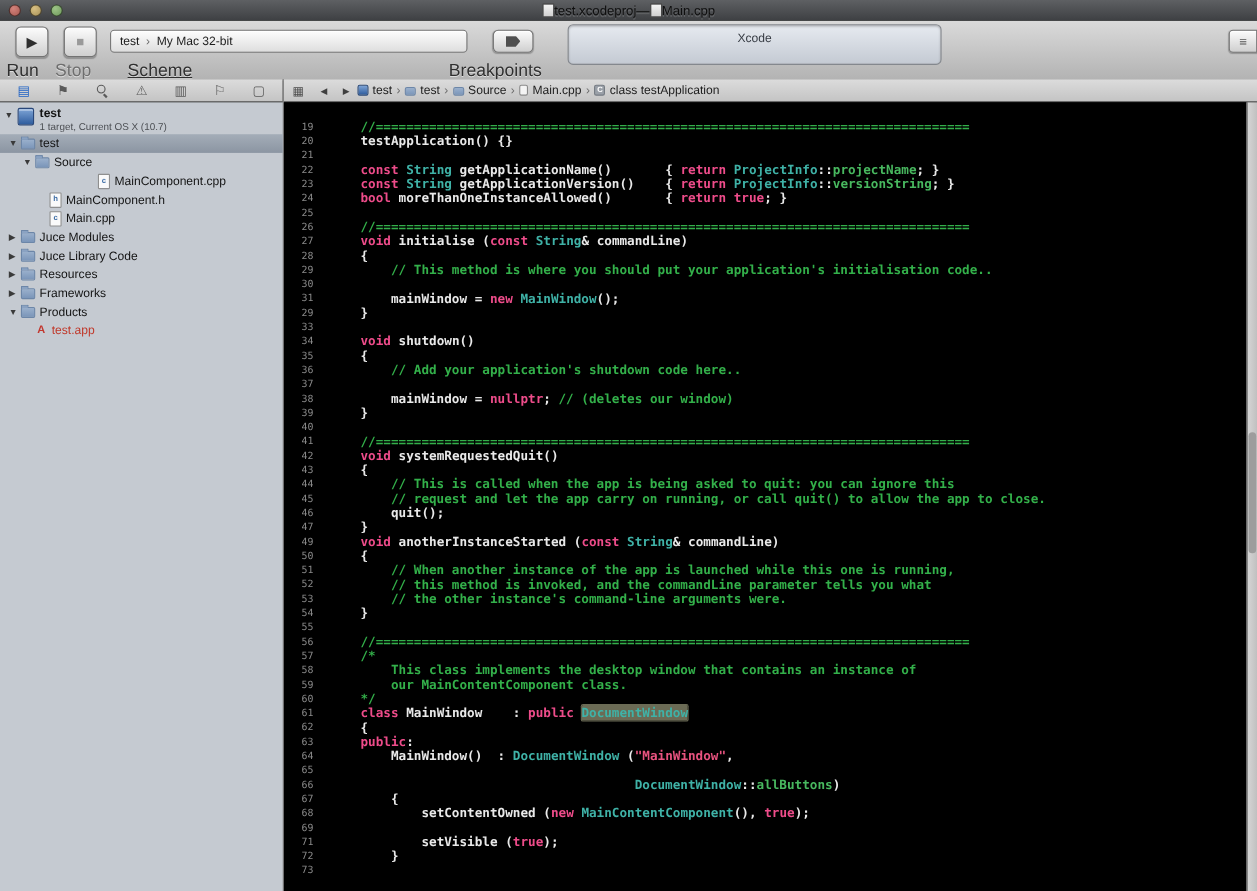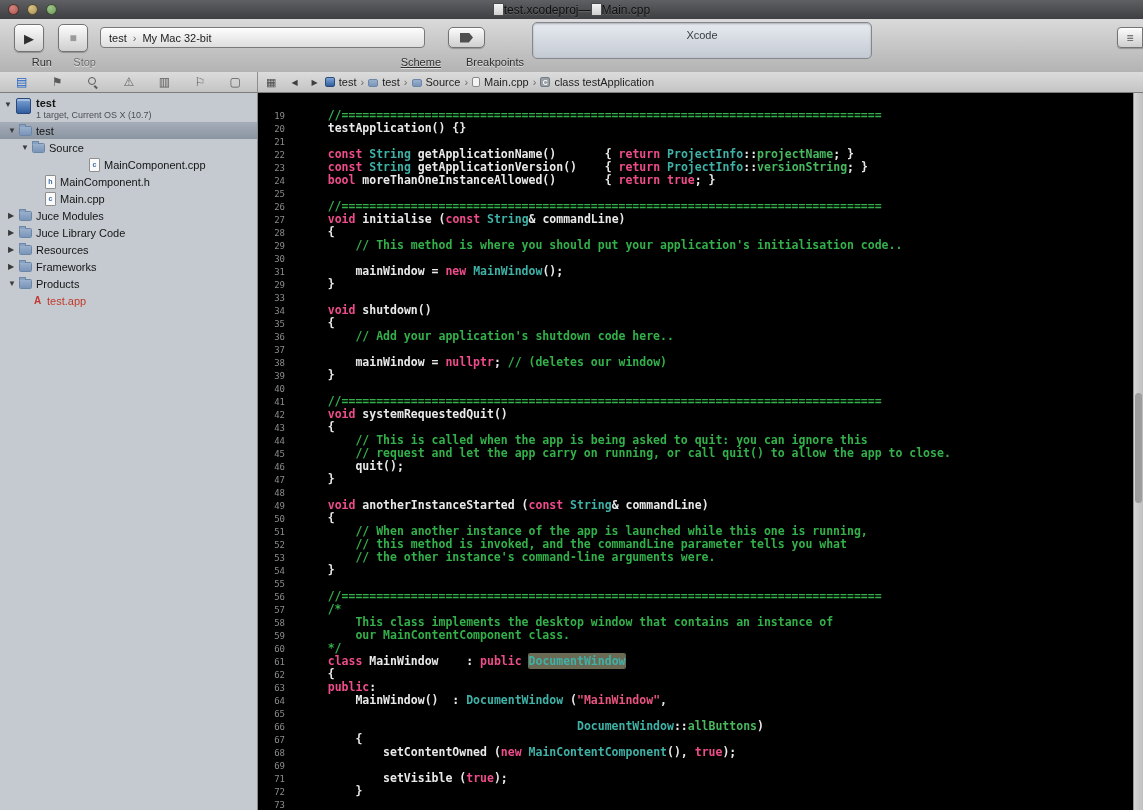--- a/index.html
+++ b/index.html
@@ -20,30 +20,30 @@
            border:1px solid #4a4a4a;border-radius:1px;}
 
   
   .toolbar{position:absolute;left:0;top:19px;right:0;height:53px;
            background:linear-gradient(#dadada,#b3b3b3);border-bottom:1px solid #7d7d7d;}
   .tbtn{position:absolute;box-sizing:border-box;border:1px solid #737373;border-radius:5px;
         background:linear-gradient(#fcfcfc,#cfcfcf);box-shadow:inset 0 1px 0 rgba(255,255,255,.9),0 1px 1px rgba(0,0,0,.25);
         display:flex;align-items:center;justify-content:center;color:#2e2e2e;}
   #run-btn{left:14px;top:5px;width:30px;height:28px;font-size:13px;}
   #stop-btn{left:58px;top:5px;width:30px;height:28px;font-size:12px;}
-  .tlabel{position:absolute;top:37px;font-size:11px;color:#2f2f2f;text-align:right;
+  .tlabel{position:absolute;top:37px;font-size:16px;color:#2f2f2f;text-align:left;
           text-shadow:0 1px 0 rgba(255,255,255,.55);}
   .scheme{position:absolute;left:100px;top:8px;width:325px;height:21px;box-sizing:border-box;
           border:1px solid #797979;border-radius:4px;background:linear-gradient(#fdfdfd,#dedede);
           box-shadow:inset 0 1px 0 #fff;display:flex;align-items:center;padding:0 8px;font-size:11px;color:#1c1c1c;gap:6px;}
   .scheme .chev{color:#6a6a6a;font-size:11px;}
   #breakpoints-btn{left:448px;top:8px;width:37px;height:21px;}
   .bp-glyph{width:13px;height:10px;background:#4f4f4f;
             clip-path:polygon(0 0,68% 0,100% 50%,68% 100%,0 100%);}
-  .activity{position:absolute;left:532px;top:3px;width:340px;height:37px;box-sizing:border-box;
+  .activity{position:absolute;left:516px;top:3px;width:340px;height:37px;box-sizing:border-box;
             border:1px solid #84888e;border-radius:5px;
             background:linear-gradient(#e6eaf0,#c4cad3);box-shadow:inset 0 1px 2px rgba(0,0,0,.25);
             display:flex;justify-content:center;padding-top:6px;font-size:11px;color:#373c44;}
   #editor-seg-btn{left:1117px;top:8px;width:26px;height:21px;border-radius:4px 0 0 4px;font-size:12px;color:#555;}
 
   
   .navstrip{position:absolute;left:0;top:72px;width:258px;height:21px;box-sizing:border-box;
             background:linear-gradient(#dcdcdc,#c4c4c4);border-bottom:1px solid #7c7c7c;border-right:1px solid #8e8e8e;
             display:flex;align-items:center;justify-content:space-between;padding:0 16px;}
   .nav-icon{font-size:12px;color:#5a5a5a;line-height:1;cursor:default;}
@@ -298,21 +298,20 @@
         <div class="line"><span class="ln">38</span><span class="ct"><span class="tok-p">        mainWindow = </span><span class="tok-k">nullptr</span><span class="tok-p">; </span><span class="tok-c">// (deletes our window)</span></span></div>
         <div class="line"><span class="ln">39</span><span class="ct"><span class="tok-p">    }</span></span></div>
         <div class="line"><span class="ln">40</span><span class="ct"></span></div>
         <div class="line"><span class="ln">41</span><span class="ct"><span class="tok-c">    //==============================================================================</span></span></div>
         <div class="line"><span class="ln">42</span><span class="ct"><span class="tok-p">    </span><span class="tok-k">void</span><span class="tok-p"> </span><span class="tok-f">systemRequestedQuit()</span></span></div>
         <div class="line"><span class="ln">43</span><span class="ct"><span class="tok-p">    {</span></span></div>
         <div class="line"><span class="ln">44</span><span class="ct"><span class="tok-c">        // This is called when the app is being asked to quit: you can ignore this</span></span></div>
         <div class="line"><span class="ln">45</span><span class="ct"><span class="tok-c">        // request and let the app carry on running, or call quit() to allow the app to close.</span></span></div>
         <div class="line"><span class="ln">46</span><span class="ct"><span class="tok-p">        </span><span class="tok-f">quit</span><span class="tok-p">();</span></span></div>
         <div class="line"><span class="ln">47</span><span class="ct"><span class="tok-p">    }</span></span></div>
-        <div class="line"><span class="ln">48</span><span class="ct"></span></div>
         <div class="line"><span class="ln">49</span><span class="ct"><span class="tok-p">    </span><span class="tok-k">void</span><span class="tok-p"> </span><span class="tok-f">anotherInstanceStarted</span><span class="tok-p"> (</span><span class="tok-k">const</span><span class="tok-p"> </span><span class="tok-t">String</span><span class="tok-p">&amp; commandLine)</span></span></div>
         <div class="line"><span class="ln">50</span><span class="ct"><span class="tok-p">    {</span></span></div>
         <div class="line"><span class="ln">51</span><span class="ct"><span class="tok-c">        // When another instance of the app is launched while this one is running,</span></span></div>
         <div class="line"><span class="ln">52</span><span class="ct"><span class="tok-c">        // this method is invoked, and the commandLine parameter tells you what</span></span></div>
         <div class="line"><span class="ln">53</span><span class="ct"><span class="tok-c">        // the other instance's command-line arguments were.</span></span></div>
         <div class="line"><span class="ln">54</span><span class="ct"><span class="tok-p">    }</span></span></div>
         <div class="line"><span class="ln">55</span><span class="ct"></span></div>
         <div class="line"><span class="ln">56</span><span class="ct"><span class="tok-c">    //==============================================================================</span></span></div>
         <div class="line"><span class="ln">57</span><span class="ct"><span class="tok-c">    /*</span></span></div>
         <div class="line"><span class="ln">58</span><span class="ct"><span class="tok-c">        This class implements the desktop window that contains an instance of</span></span></div>

